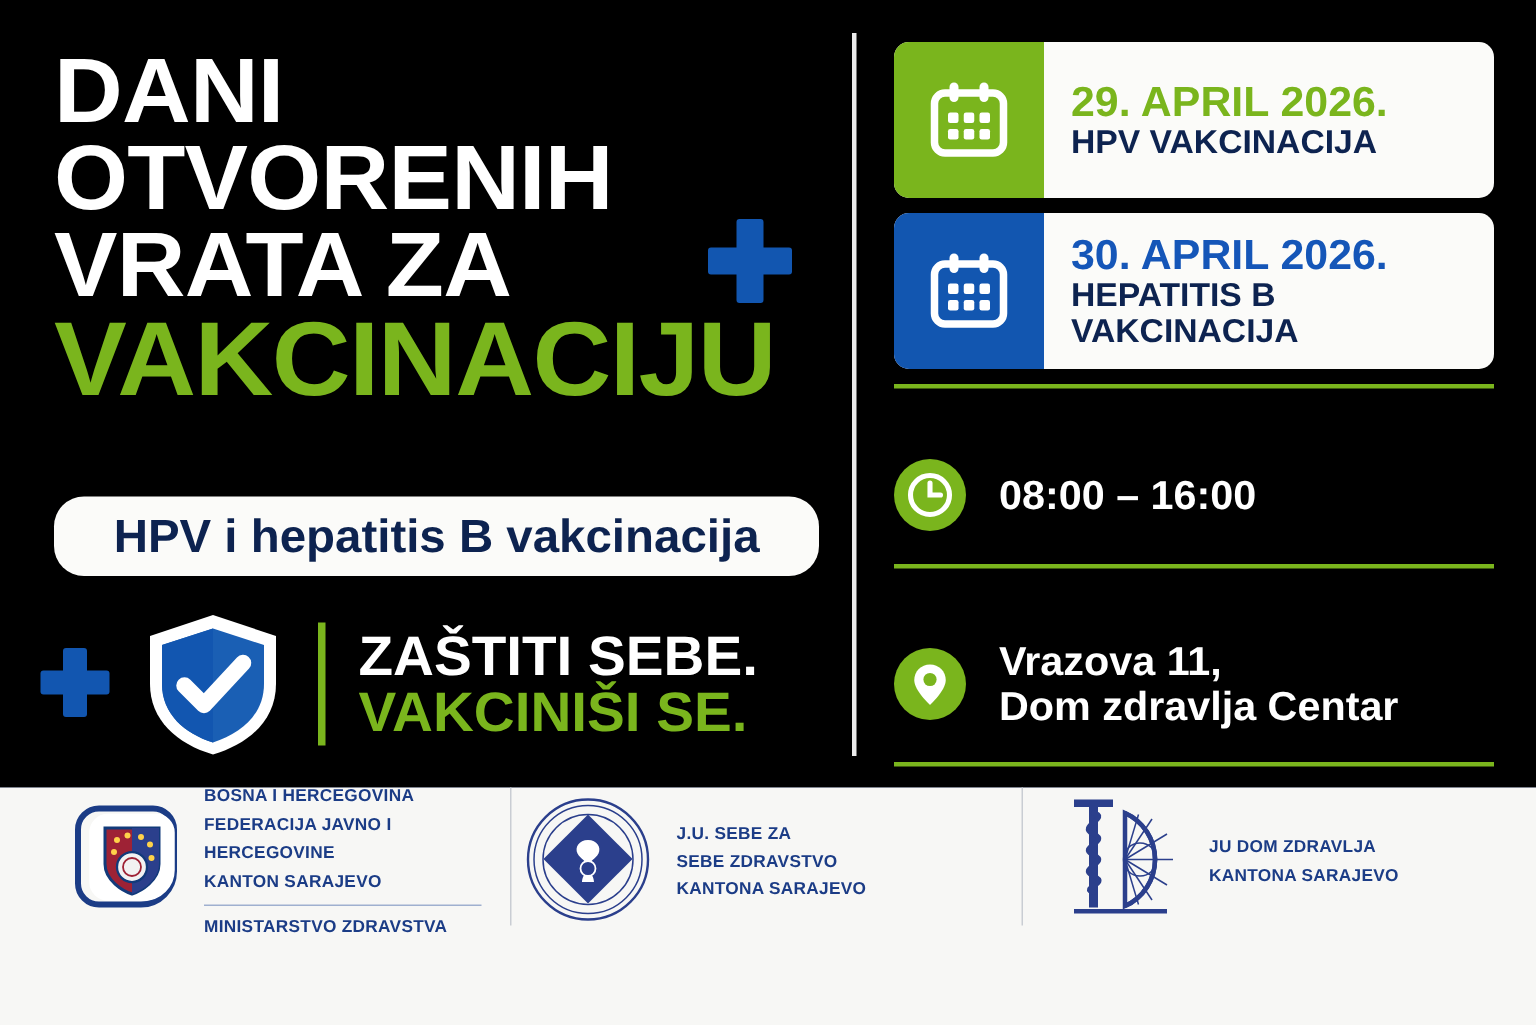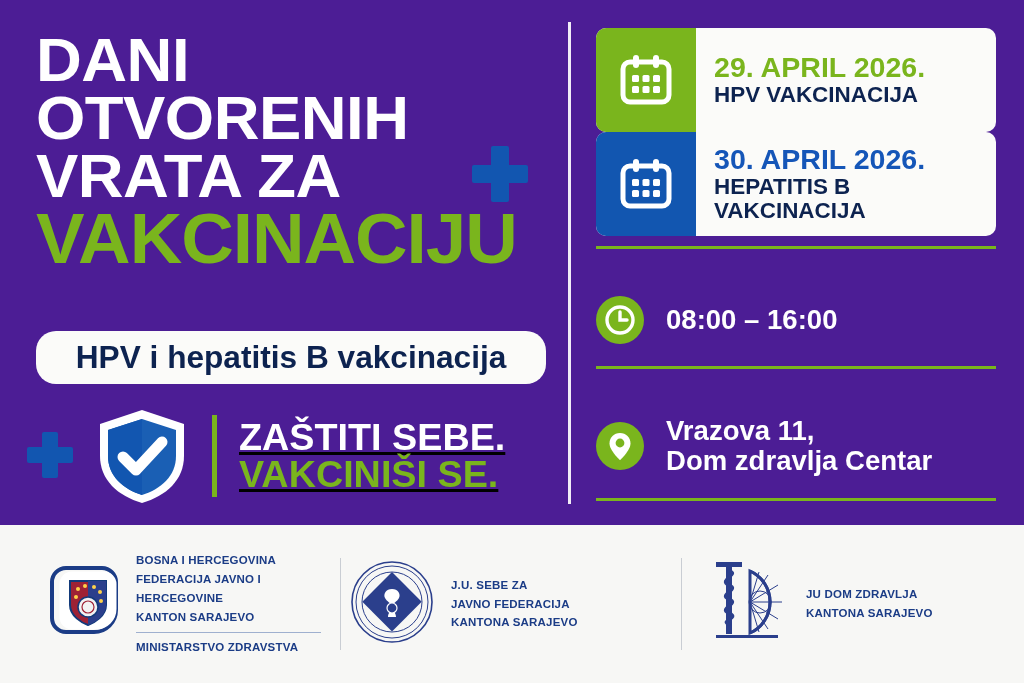--- a/index.html
+++ b/index.html
@@ -5,21 +5,21 @@
   * { box-sizing: border-box; margin: 0; padding: 0; }
   html, body {
     width: 1024px; height: 683px;
     font-family: "Liberation Sans", sans-serif;
     background: #0d2350;
     overflow: hidden;
   }
   .poster { position: relative; width: 1024px; height: 683px; background: #0d2350; }
 
   
-  .top { position: relative; width: 1024px; height: 525px; background: #4c1d95; }
+  .top { position: relative; width: 1024px; height: 525px; background: #000000; }
 
   .col-divider {
     position: absolute; left: 568px; top: 22px;
     width: 3px; height: 482px; background: #ffffff; opacity: .92;
   }
 
   
   .left { position: absolute; left: 0; top: 0; width: 568px; height: 525px; }
 
   .headline {
@@ -68,21 +68,21 @@
   .slogan .s1 { color: #ffffff; font-size: 37px; font-weight: 700; display: block;
                 transform: scaleX(1.02); transform-origin: left center; }
   .slogan .s2 { color: #7ab51d; font-size: 37px; font-weight: 700; display: block;
                 transform: scaleX(1.02); transform-origin: left center; }
 
   
   .right { position: absolute; left: 596px; top: 28px; width: 400px; }
 
   .date-card {
     display: flex; align-items: stretch; height: 104px;
-    background: #fbfbf9; border-radius: 10px; overflow: hidden; 
+    background: #fbfbf9; border-radius: 10px; overflow: hidden; margin-bottom: 10px;
   }
   .date-icon {
     width: 100px; flex: 0 0 100px;
     display: flex; align-items: center; justify-content: center;
   }
   .date-icon.green { background: #7ab51d; }
   .date-icon.blue  { background: #1256b0; }
   .date-text { flex: 1; display: flex; flex-direction: column; justify-content: center; padding-left: 18px; }
   .date-main { font-size: 28px; font-weight: 700; line-height: 1.05; transform: scaleX(1.02); transform-origin: left center; }
   .date-main.green { color: #7ab51d; }
@@ -102,21 +102,21 @@
 
   .cta {
     margin-top: 12px; height: 52px; background: #7ab51d; border-radius: 9px;
     display: flex; align-items: center; justify-content: center;
   }
   .cta span { color: #0d2350; font-size: 29px; font-weight: 700; transform: scaleX(1.02); }
 
   
   .footer {
     position: absolute; left: 0; top: 525px; width: 1024px; height: 158px;
-    background: #f7f7f5; display: flex; align-items: center;
+    background: #f7f7f5; display: flex; align-items: flex-start;
   }
   .fcell { display: flex; align-items: center; height: 100px; }
   .fcell.c1 { width: 340px; padding-left: 48px; }
   .fcell.c2 { width: 340px; padding-left: 8px; }
   .fcell.c3 { width: 330px; padding-left: 20px; }
   .fsep { width: 1px; height: 92px; background: #c9cdd3; }
   .flogo { flex: 0 0 auto; margin-right: 16px; }
   .ftext { font-size: 11.5px; font-weight: 700; color: #1b3c86; line-height: 1.65;
            letter-spacing: .2px; }
   .ftext .rule { height: 1px; background: #9fb0cf; margin: 5px 0 5px 0; width: 185px; }
@@ -274,21 +274,21 @@
           <circle cx="43" cy="43" r="40" fill="none" stroke="#2b3f8c" stroke-width="1.6"></circle>
           <circle cx="43" cy="43" r="36" fill="none" stroke="#2b3f8c" stroke-width="1"></circle>
           <circle cx="43" cy="43" r="30" fill="none" stroke="#2b3f8c" stroke-width="1"></circle>
           <rect x="43" y="13" width="42" height="42" transform="rotate(45 43 13)" fill="#2b3f8c"></rect>
           <path d="M43 30 c6 0 9 5 7 9 c-2 4 -6 4 -6 9 c0 4 3 6 3 10 h-8 c0 -4 3 -6 3 -10 c0 -5 -4 -5 -6 -9 c-2 -4 1 -9 7 -9 Z" fill="#ffffff"></path>
           <circle cx="43" cy="49" r="5" fill="#2b3f8c" stroke="#ffffff" stroke-width="1.2"></circle>
         </svg>
       </div>
       <div class="ftext">
         <div>J.U. SEBE ZA</div>
-        <div>JAVNO FEDERACIJA</div>
+        <div>SEBE ZDRAVSTVO</div>
         <div>KANTONA SARAJEVO</div>
       </div>
     </div>
 
     <div class="fsep"></div>
 
     <div class="fcell c3">
       <div class="flogo">
         <svg width="88" height="86" viewBox="0 0 88 86">
           <rect x="24" y="5" width="6" height="70" fill="#2b3f8c"></rect>

